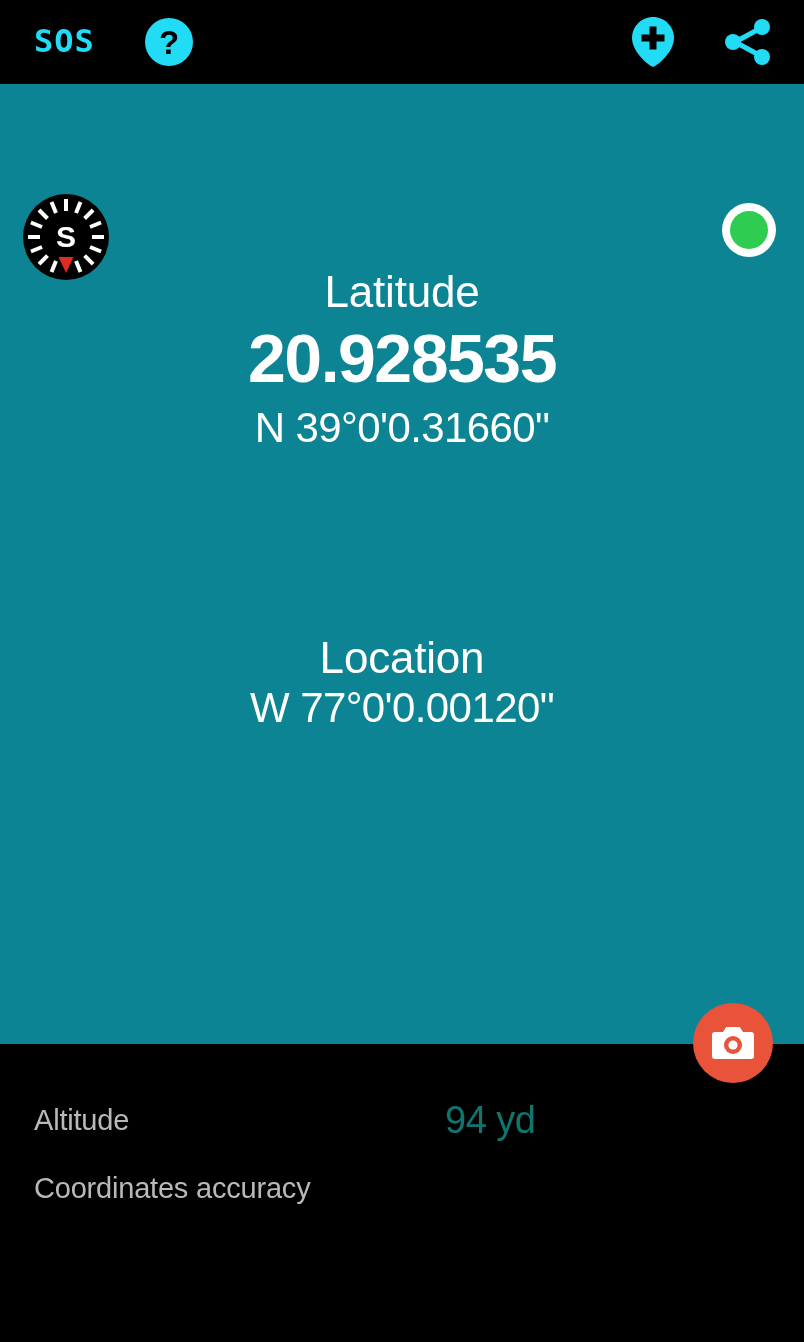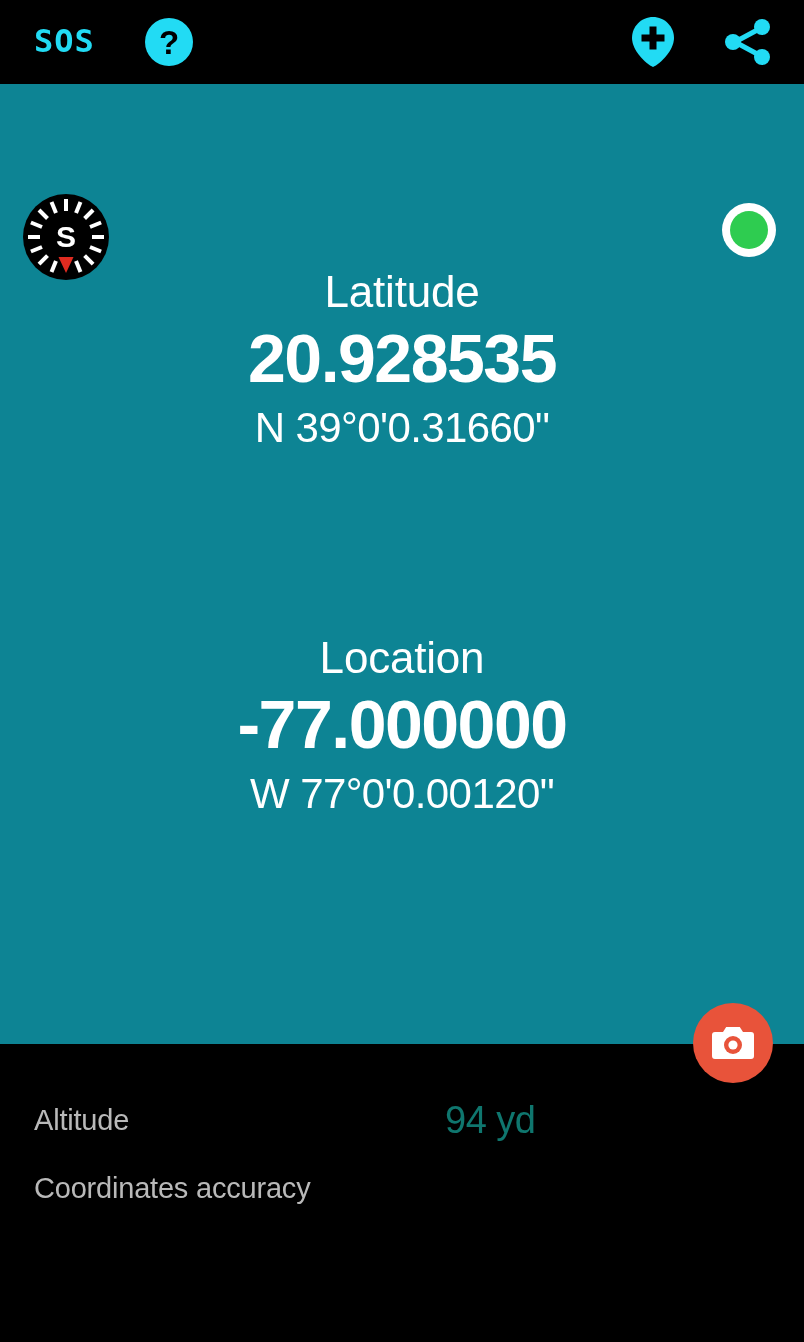--- a/index.html
+++ b/index.html
@@ -212,21 +212,20 @@
     </div>
 
     <div class="coord-block" id="lat-block">
       <div class="coord-label">Latitude</div>
       <div class="coord-value">20.928535</div>
       <div class="coord-dms">N 39°0'0.31660"</div>
     </div>
 
     <div class="coord-block" id="lon-block">
       <div class="coord-label">Location</div>
-      <div class="coord-value">-77.000000</div>
       <div class="coord-dms">W 77°0'0.00120"</div>
     </div>
   </div>
 
   <div class="fab-camera">
     <svg width="44" height="36" viewBox="0 0 44 36">
       <path d="M4 7 h8 l3.2 -5 h13.6 l3.2 5 h8 a3 3 0 0 1 3 3 v21 a3 3 0 0 1 -3 3 h-36 a3 3 0 0 1 -3 -3 v-21 a3 3 0 0 1 3 -3 z" fill="#FFFFFF"></path>
       <circle cx="22" cy="20" r="9" fill="#E8533A"></circle>
       <circle cx="22" cy="20" r="4.6" fill="#FFFFFF"></circle>
     </svg>

